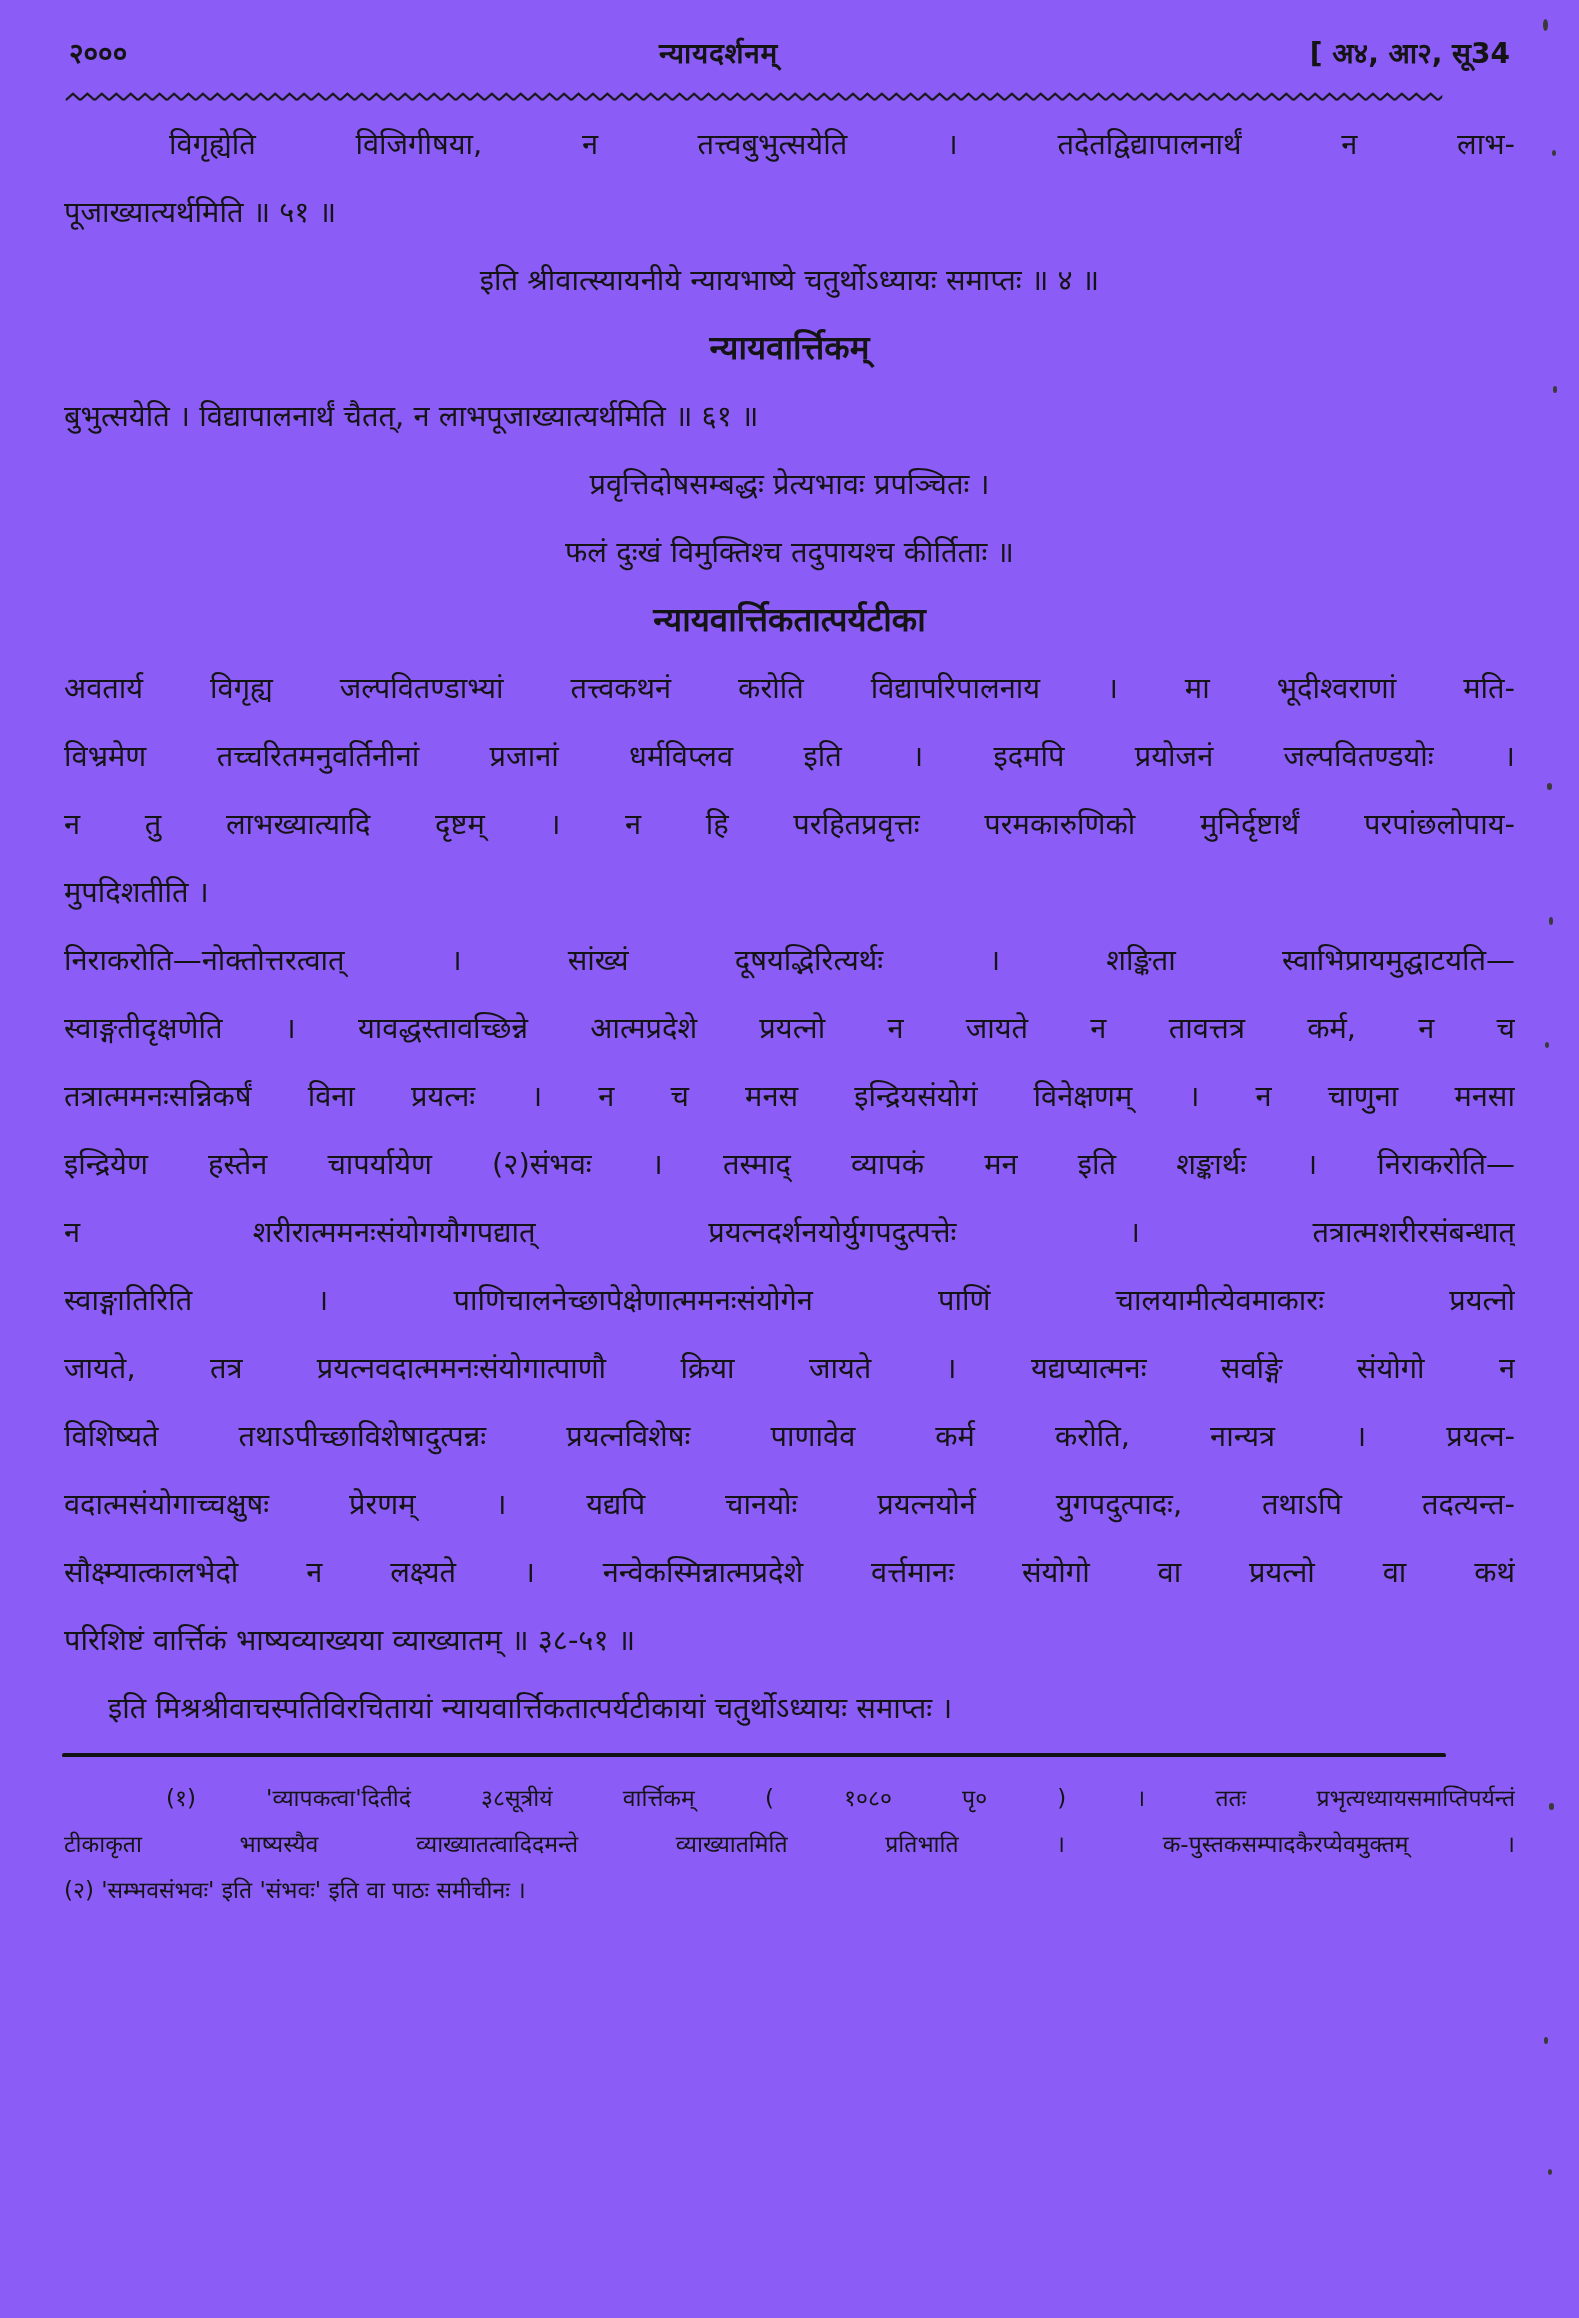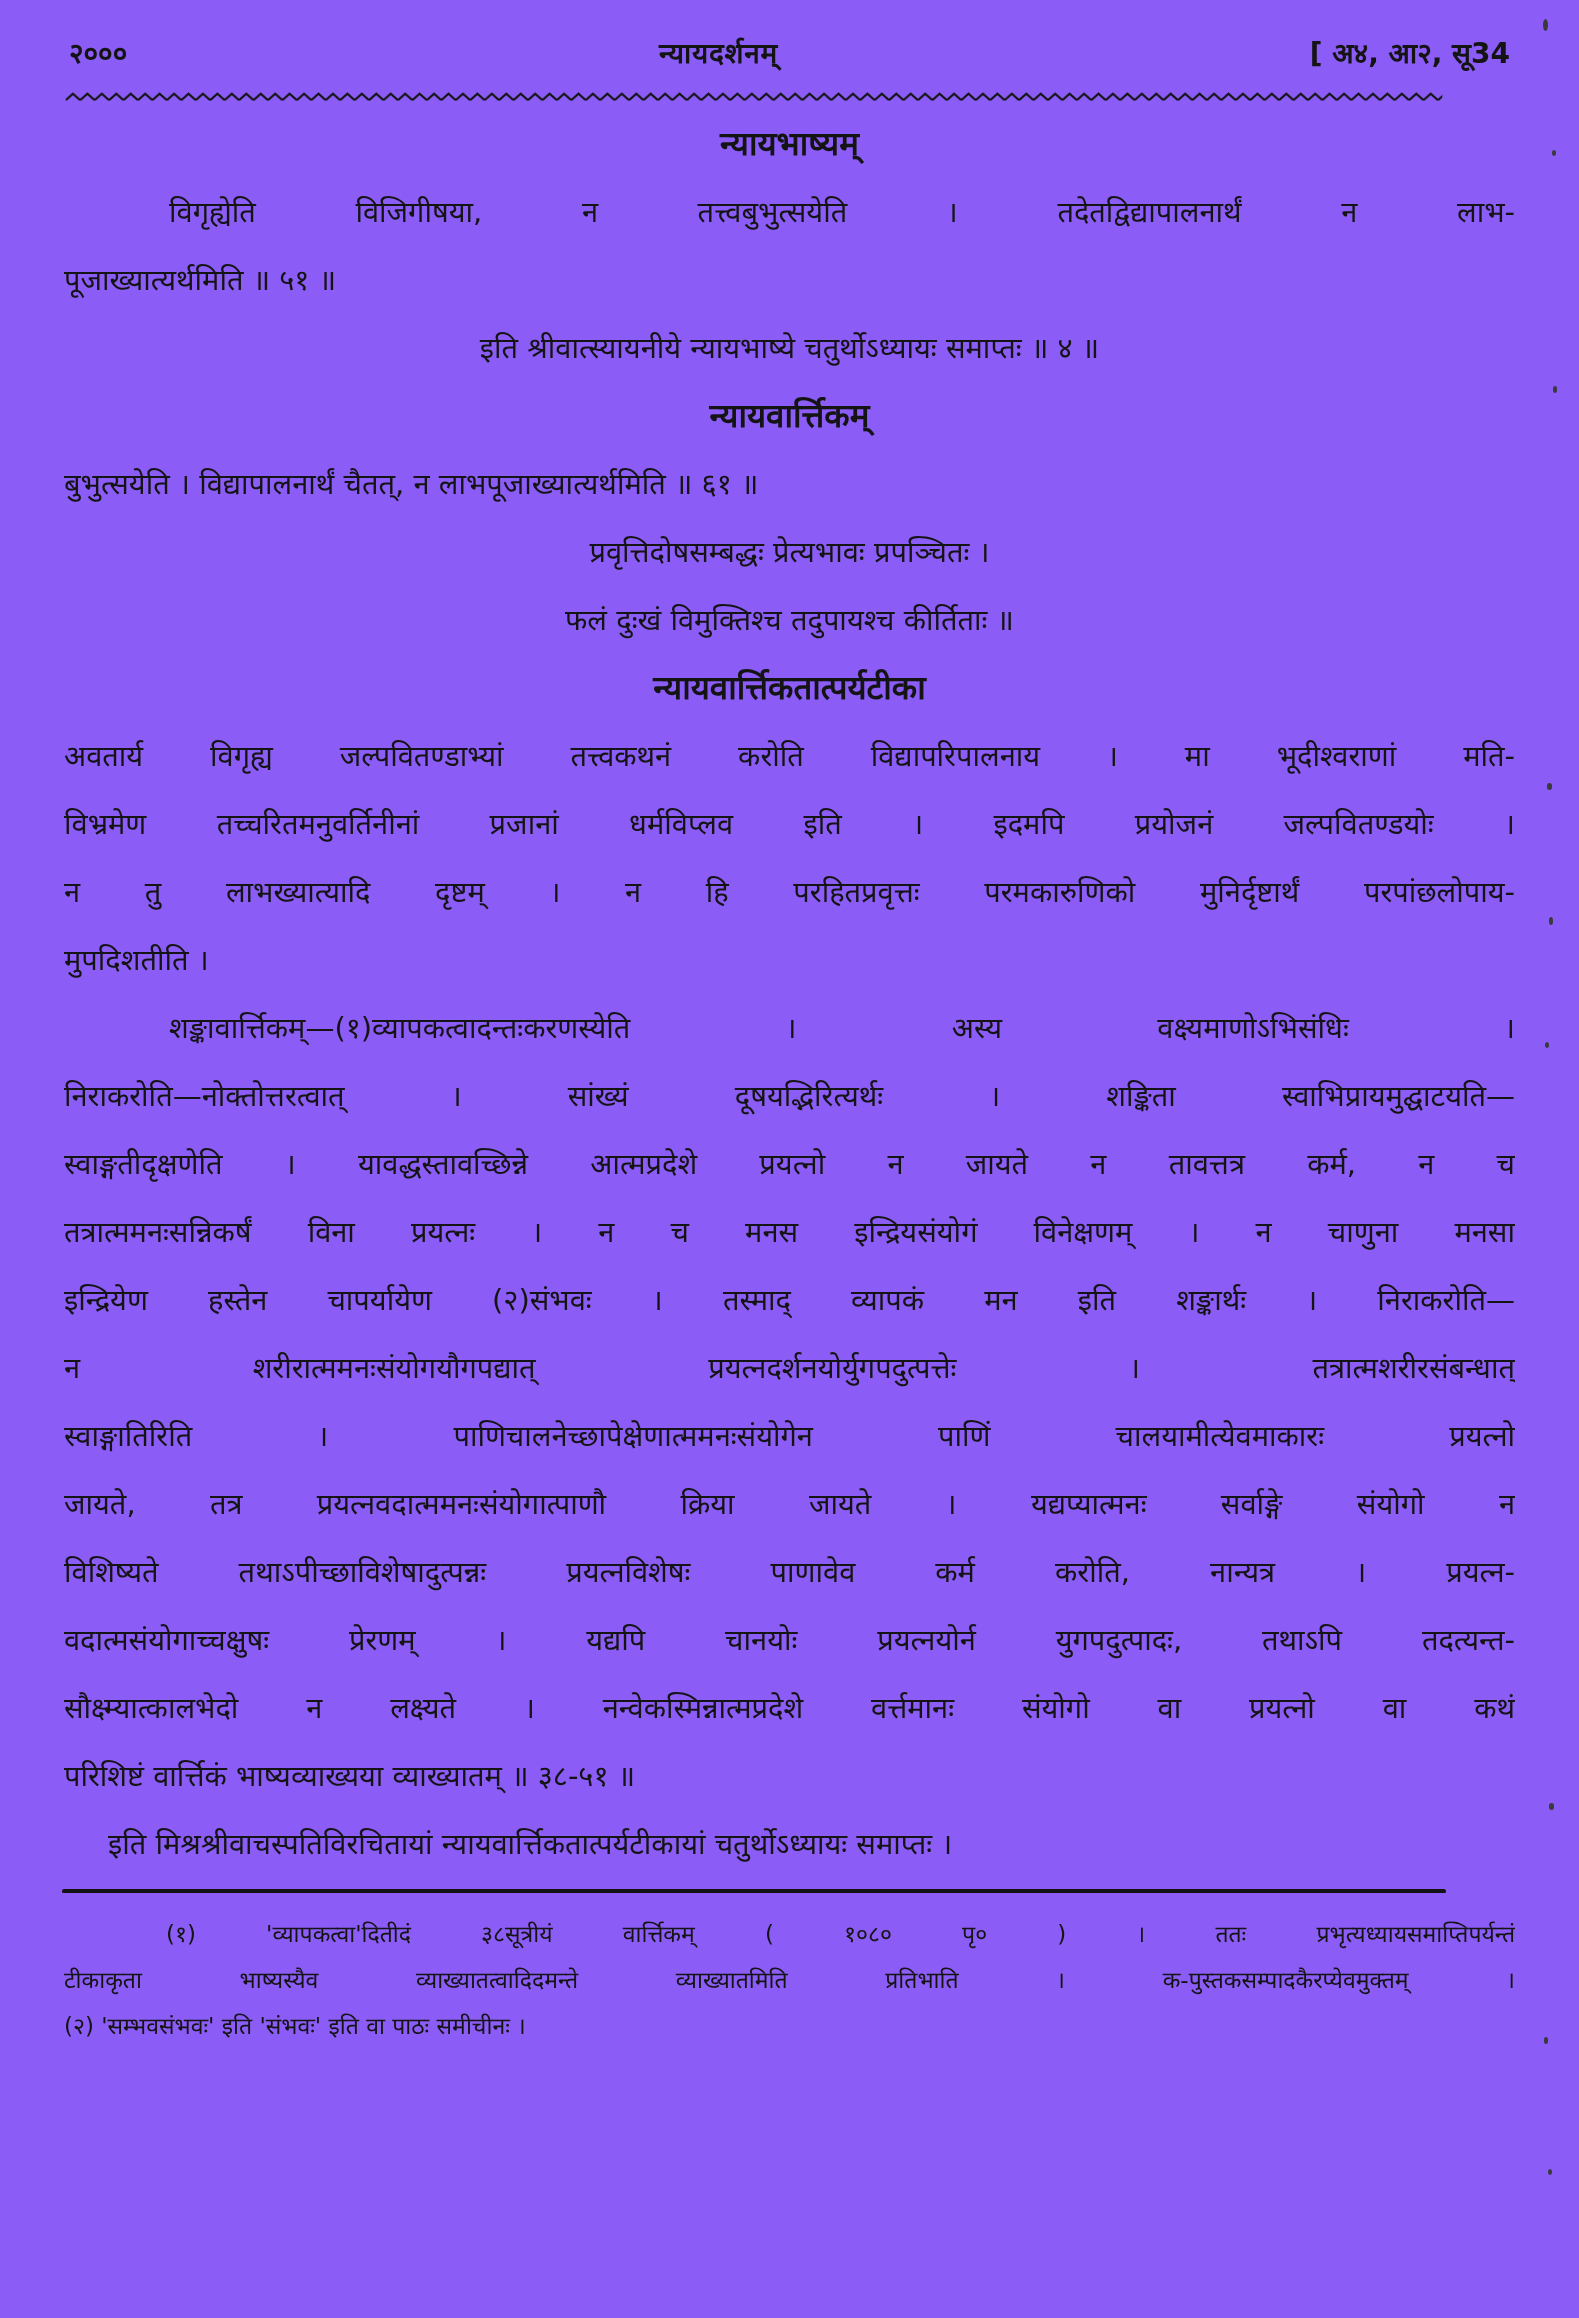--- a/index.html
+++ b/index.html
@@ -48,34 +48,32 @@
       <defs>
         <pattern id="zz" width="20" height="18" patternUnits="userSpaceOnUse">
           <polyline points="0,14 10,5 20,14" fill="none" stroke="#151515" stroke-width="3"></polyline>
         </pattern>
       </defs>
       <rect width="1906" height="18" fill="url(#zz)"></rect>
     </svg>
   </div>
 
   <div class="content">
-      <div class="ln head">न्यायभाष्यम्</div>
       <div class="ln indent just">विगृह्येति विजिगीषया, न तत्त्वबुभुत्सयेति ।  तदेतद्विद्यापालनार्थं न लाभ-</div>
       <div class="ln ">पूजाख्यात्यर्थमिति ॥ ५१ ॥</div>
       <div class="ln center">इति श्रीवात्स्यायनीये न्यायभाष्ये चतुर्थोऽध्यायः समाप्तः ॥ ४ ॥</div>
       <div class="ln head">न्यायवार्त्तिकम्</div>
       <div class="ln ">बुभुत्सयेति ।  विद्यापालनार्थं चैतत्, न लाभपूजाख्यात्यर्थमिति ॥ ६१ ॥</div>
       <div class="ln center">प्रवृत्तिदोषसम्बद्धः  प्रेत्यभावः  प्रपञ्चितः ।</div>
       <div class="ln center">फलं दुःखं विमुक्तिश्च तदुपायश्च कीर्तिताः ॥</div>
       <div class="ln head">न्यायवार्त्तिकतात्पर्यटीका</div>
       <div class="ln just">अवतार्य विगृह्य जल्पवितण्डाभ्यां तत्त्वकथनं करोति विद्यापरिपालनाय ।  मा भूदीश्वराणां मति-</div>
       <div class="ln just">विभ्रमेण तच्चरितमनुवर्तिनीनां प्रजानां धर्मविप्लव इति ।  इदमपि प्रयोजनं जल्पवितण्डयोः ।</div>
       <div class="ln just">न तु लाभख्यात्यादि दृष्टम् ।  न हि परहितप्रवृत्तः परमकारुणिको मुनिर्दृष्टार्थं परपांछलोपाय-</div>
       <div class="ln ">मुपदिशतीति ।</div>
-      <div class="ln indent just">शङ्कावार्त्तिकम्—(१)व्यापकत्वादन्तःकरणस्येति ।  अस्य  वक्ष्यमाणोऽभिसंधिः ।</div>
       <div class="ln just">निराकरोति—नोक्तोत्तरत्वात् ।  सांख्यं दूषयद्भिरित्यर्थः ।  शङ्किता स्वाभिप्रायमुद्घाटयति—</div>
       <div class="ln just">स्वाङ्गतीदृक्षणेति ।  यावद्धस्तावच्छिन्ने आत्मप्रदेशे प्रयत्नो न जायते न तावत्तत्र कर्म, न च</div>
       <div class="ln just">तत्रात्ममनःसन्निकर्षं विना प्रयत्नः ।  न च मनस इन्द्रियसंयोगं विनेक्षणम् ।  न चाणुना मनसा</div>
       <div class="ln just">इन्द्रियेण हस्तेन चापर्यायेण (२)संभवः ।  तस्माद् व्यापकं मन इति शङ्कार्थः ।  निराकरोति—</div>
       <div class="ln just">न शरीरात्ममनःसंयोगयौगपद्यात्  प्रयत्नदर्शनयोर्युगपदुत्पत्तेः ।  तत्रात्मशरीरसंबन्धात्</div>
       <div class="ln just">स्वाङ्गातिरिति ।  पाणिचालनेच्छापेक्षेणात्ममनःसंयोगेन पाणिं चालयामीत्येवमाकारः प्रयत्नो</div>
       <div class="ln just">जायते, तत्र प्रयत्नवदात्ममनःसंयोगात्पाणौ क्रिया जायते ।  यद्यप्यात्मनः सर्वाङ्गे संयोगो न</div>
       <div class="ln just">विशिष्यते तथाऽपीच्छाविशेषादुत्पन्नः प्रयत्नविशेषः पाणावेव कर्म करोति, नान्यत्र ।  प्रयत्न-</div>
       <div class="ln just">वदात्मसंयोगाच्चक्षुषः प्रेरणम् ।  यद्यपि चानयोः प्रयत्नयोर्न युगपदुत्पादः, तथाऽपि तदत्यन्त-</div>
       <div class="ln just">सौक्ष्म्यात्कालभेदो न लक्ष्यते ।  नन्वेकस्मिन्नात्मप्रदेशे वर्त्तमानः संयोगो वा प्रयत्नो वा कथं</div>

